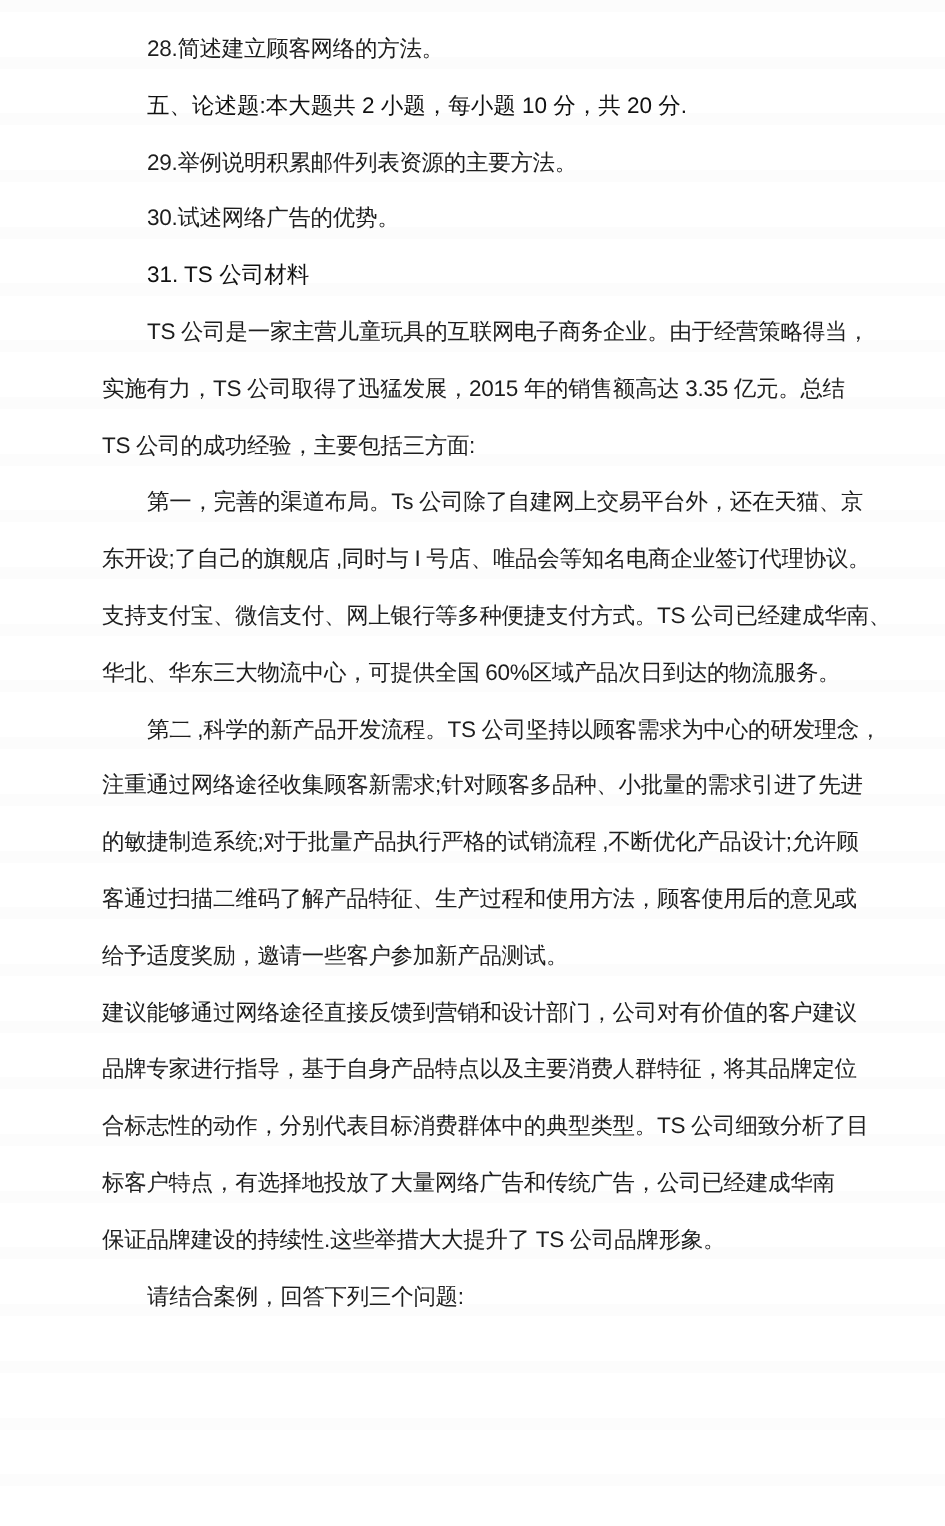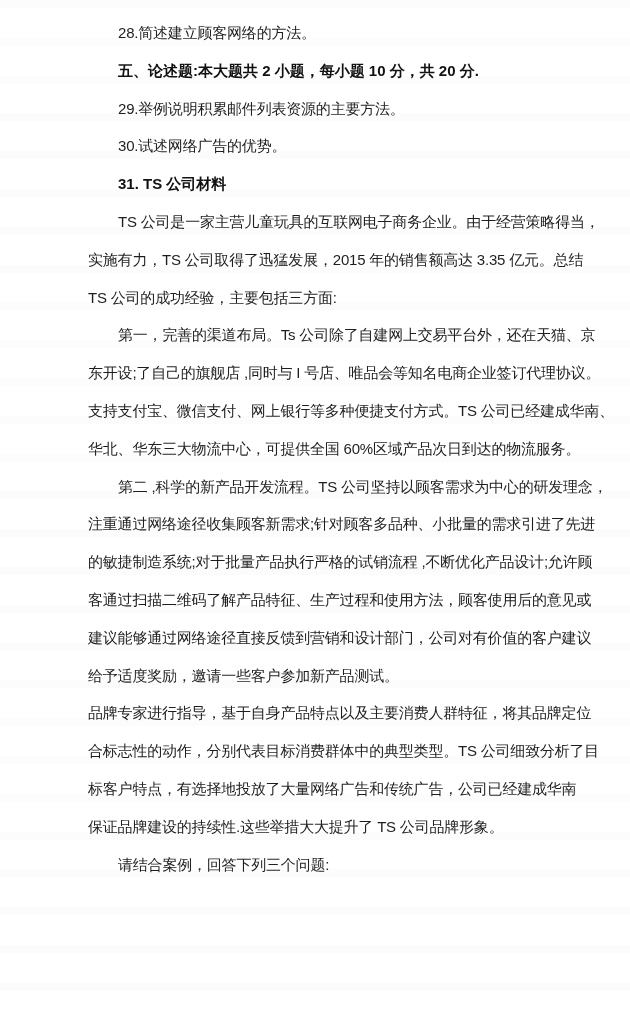--- a/index.html
+++ b/index.html
@@ -19,35 +19,34 @@
       rgba(0,0,0,0.012) 8px,
       rgba(0,0,0,0.0) 8px,
       rgba(0,0,0,0.0) 37.8px
     );
     overflow: hidden;
     font-family: "Liberation Sans", sans-serif;
     color: #1e1e1e;
   }
   .content {
     padding: 14px 66px 0 68px;
-    margin-left: 20px;
   }
   .line {
     height: 37.8px;
     line-height: 37.8px;
     font-size: 15px;
     letter-spacing: -0.2px;
     white-space: nowrap;
     color: #1e1e1e;
   }
   .line.indent {
     padding-left: 30px;
   }
   .line.heading {
-    font-weight: bold;
+    font-weight: normal;
     color: #111111;
     letter-spacing: 0px;
   }
 </style>
 </head>
 <body>
 
 <div class="page">
   <div class="content" id="document-content">
       <div class="line body indent">28.简述建立顾客网络的方法。</div>
@@ -59,21 +58,21 @@
       <div class="line body">实施有力，TS 公司取得了迅猛发展，2015 年的销售额高达 3.35 亿元。总结</div>
       <div class="line body">TS 公司的成功经验，主要包括三方面:</div>
       <div class="line body indent">第一，完善的渠道布局。Ts 公司除了自建网上交易平台外，还在天猫、京</div>
       <div class="line body">东开设;了自己的旗舰店 ,同时与 I 号店、唯品会等知名电商企业签订代理协议。</div>
       <div class="line body">支持支付宝、微信支付、网上银行等多种便捷支付方式。TS 公司已经建成华南、</div>
       <div class="line body">华北、华东三大物流中心，可提供全国 60%区域产品次日到达的物流服务。</div>
       <div class="line body indent">第二 ,科学的新产品开发流程。TS 公司坚持以顾客需求为中心的研发理念，</div>
       <div class="line body">注重通过网络途径收集顾客新需求;针对顾客多品种、小批量的需求引进了先进</div>
       <div class="line body">的敏捷制造系统;对于批量产品执行严格的试销流程 ,不断优化产品设计;允许顾</div>
       <div class="line body">客通过扫描二维码了解产品特征、生产过程和使用方法，顾客使用后的意见或</div>
+      <div class="line body">给予适度奖励，邀请一些客户参加新产品测试。</div>
       <div class="line body">建议能够通过网络途径直接反馈到营销和设计部门，公司对有价值的客户建议</div>
-      <div class="line body">给予适度奖励，邀请一些客户参加新产品测试。</div>
       <div class="line body">品牌专家进行指导，基于自身产品特点以及主要消费人群特征，将其品牌定位</div>
       <div class="line body">合标志性的动作，分别代表目标消费群体中的典型类型。TS 公司细致分析了目</div>
       <div class="line body">标客户特点，有选择地投放了大量网络广告和传统广告，公司已经建成华南</div>
       <div class="line body">保证品牌建设的持续性.这些举措大大提升了 TS 公司品牌形象。</div>
       <div class="line body indent">请结合案例，回答下列三个问题:</div>
     </div>
 </div>
 
 </body></html>

